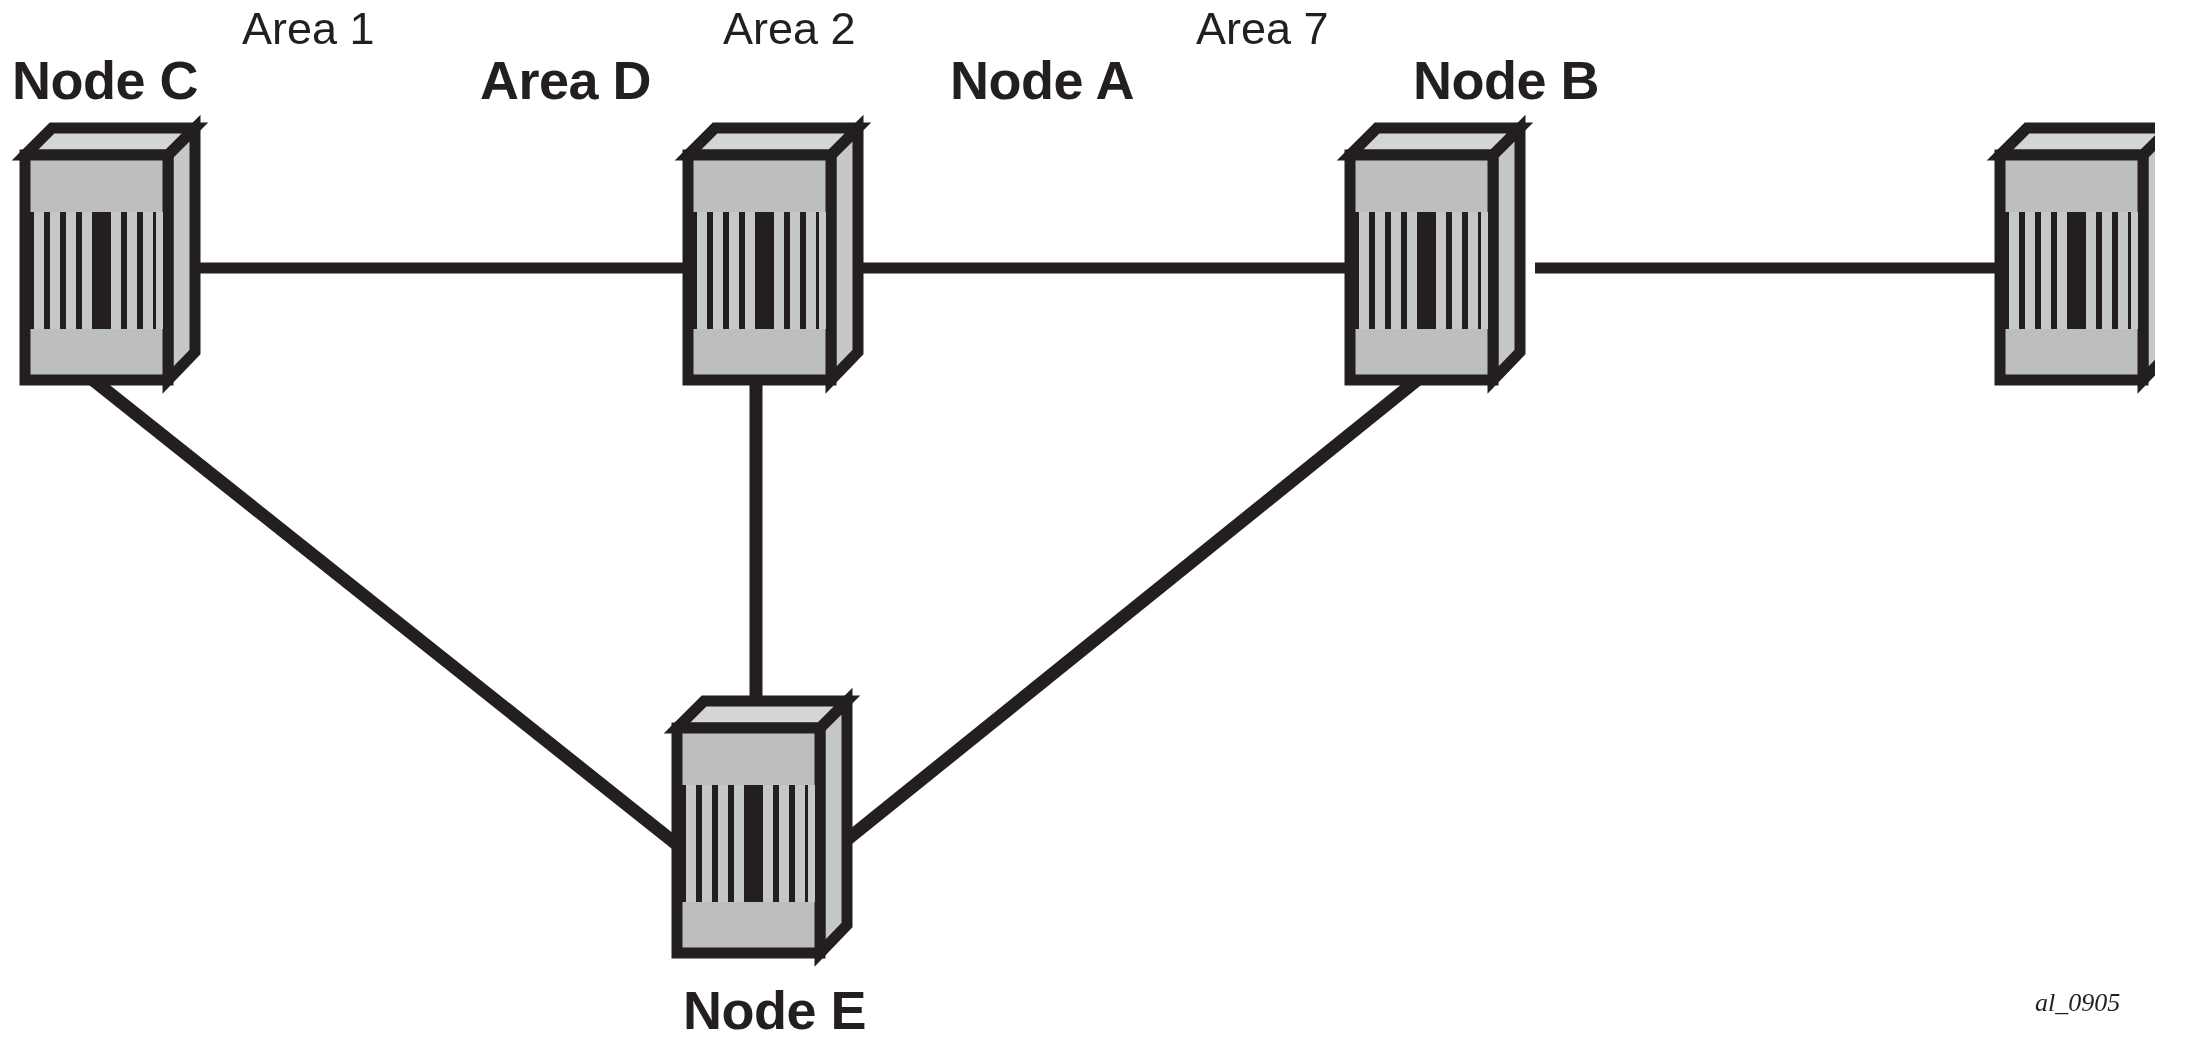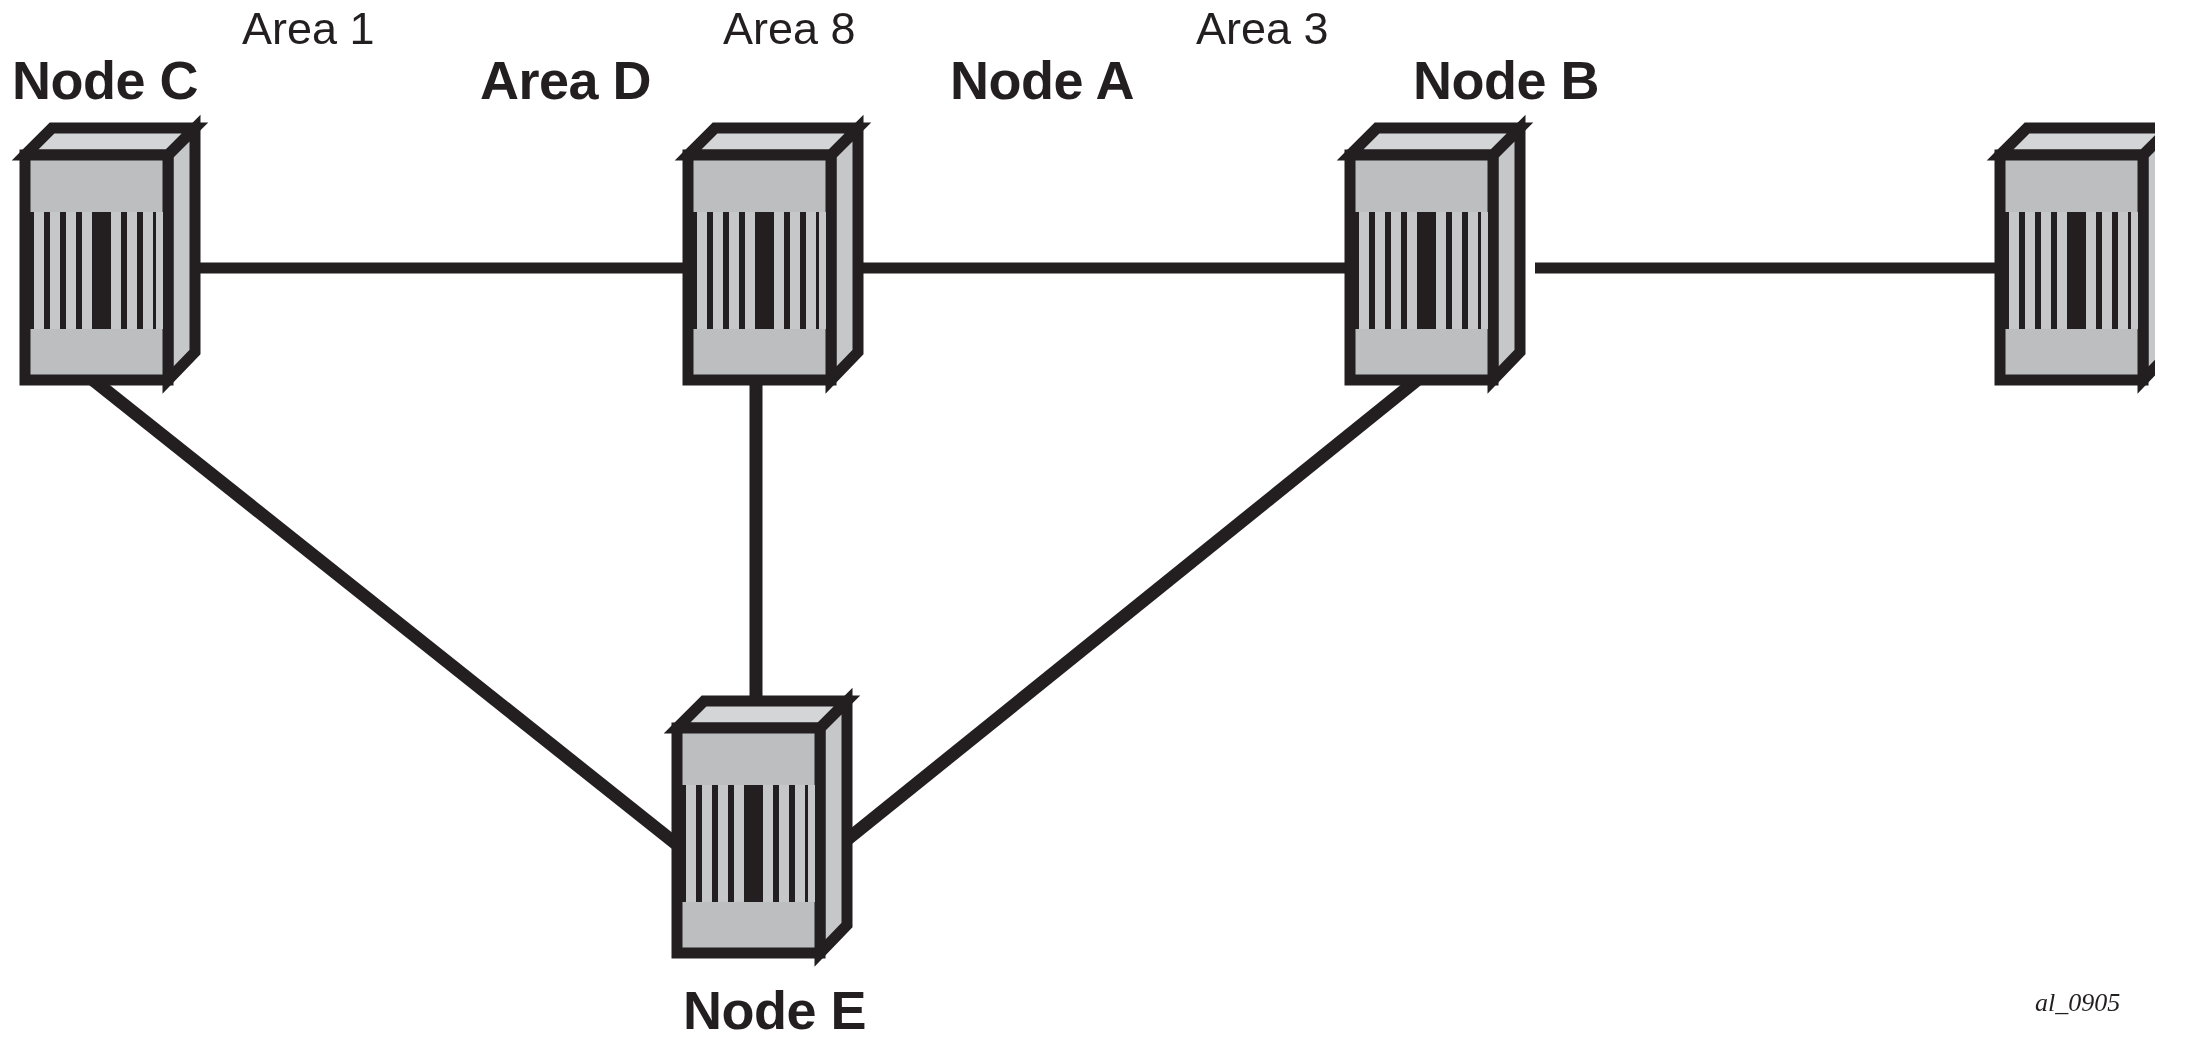--- a/index.html
+++ b/index.html
@@ -110,22 +110,22 @@
       <g transform="translate(1995,112)">
         <use href="#router-icon"></use>
       </g>
       <g transform="translate(672,685)">
         <use href="#router-icon"></use>
       </g>
     </g>
   </svg>
 
   <div class="area-label" style="left:242px; top:6px;">Area 1</div>
-  <div class="area-label" style="left:723px; top:6px;">Area 8</div>
-  <div class="area-label" style="left:1196px; top:6px;">Area 3</div>
+  <div class="area-label" style="left:723px; top:6px;">Area 2</div>
+  <div class="area-label" style="left:1196px; top:6px;">Area 7</div>
 
   <div class="node-label" style="left:12px; top:53px;">Node C</div>
   <div class="node-label" style="left:480px; top:53px;">Area D</div>
   <div class="node-label" style="left:950px; top:53px;text-align:center;">Node A</div>
   <div class="node-label" style="left:1413px; top:53px;">Node B</div>
   <div class="node-label" style="left:683px; top:983px;">Node E</div>
 
   <div class="watermark" style="left:2035px; top:990px;">al_0905</div>
 
 </div>

